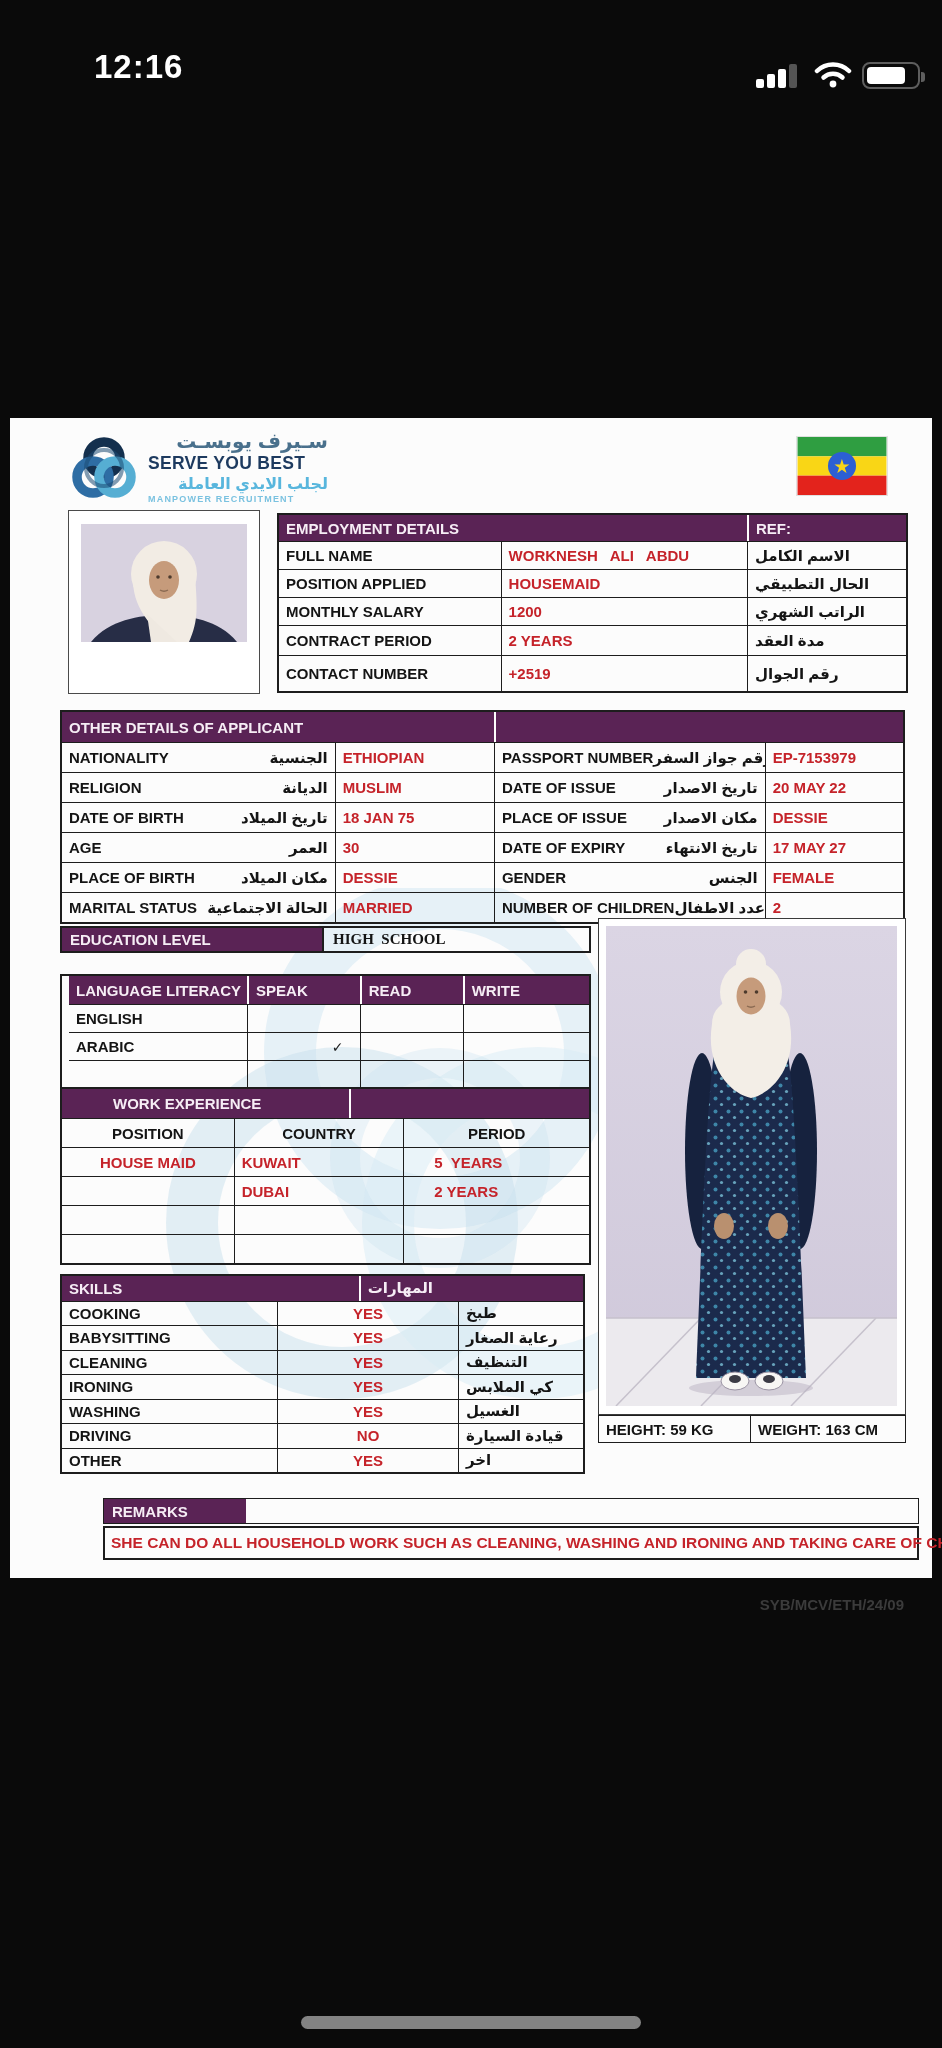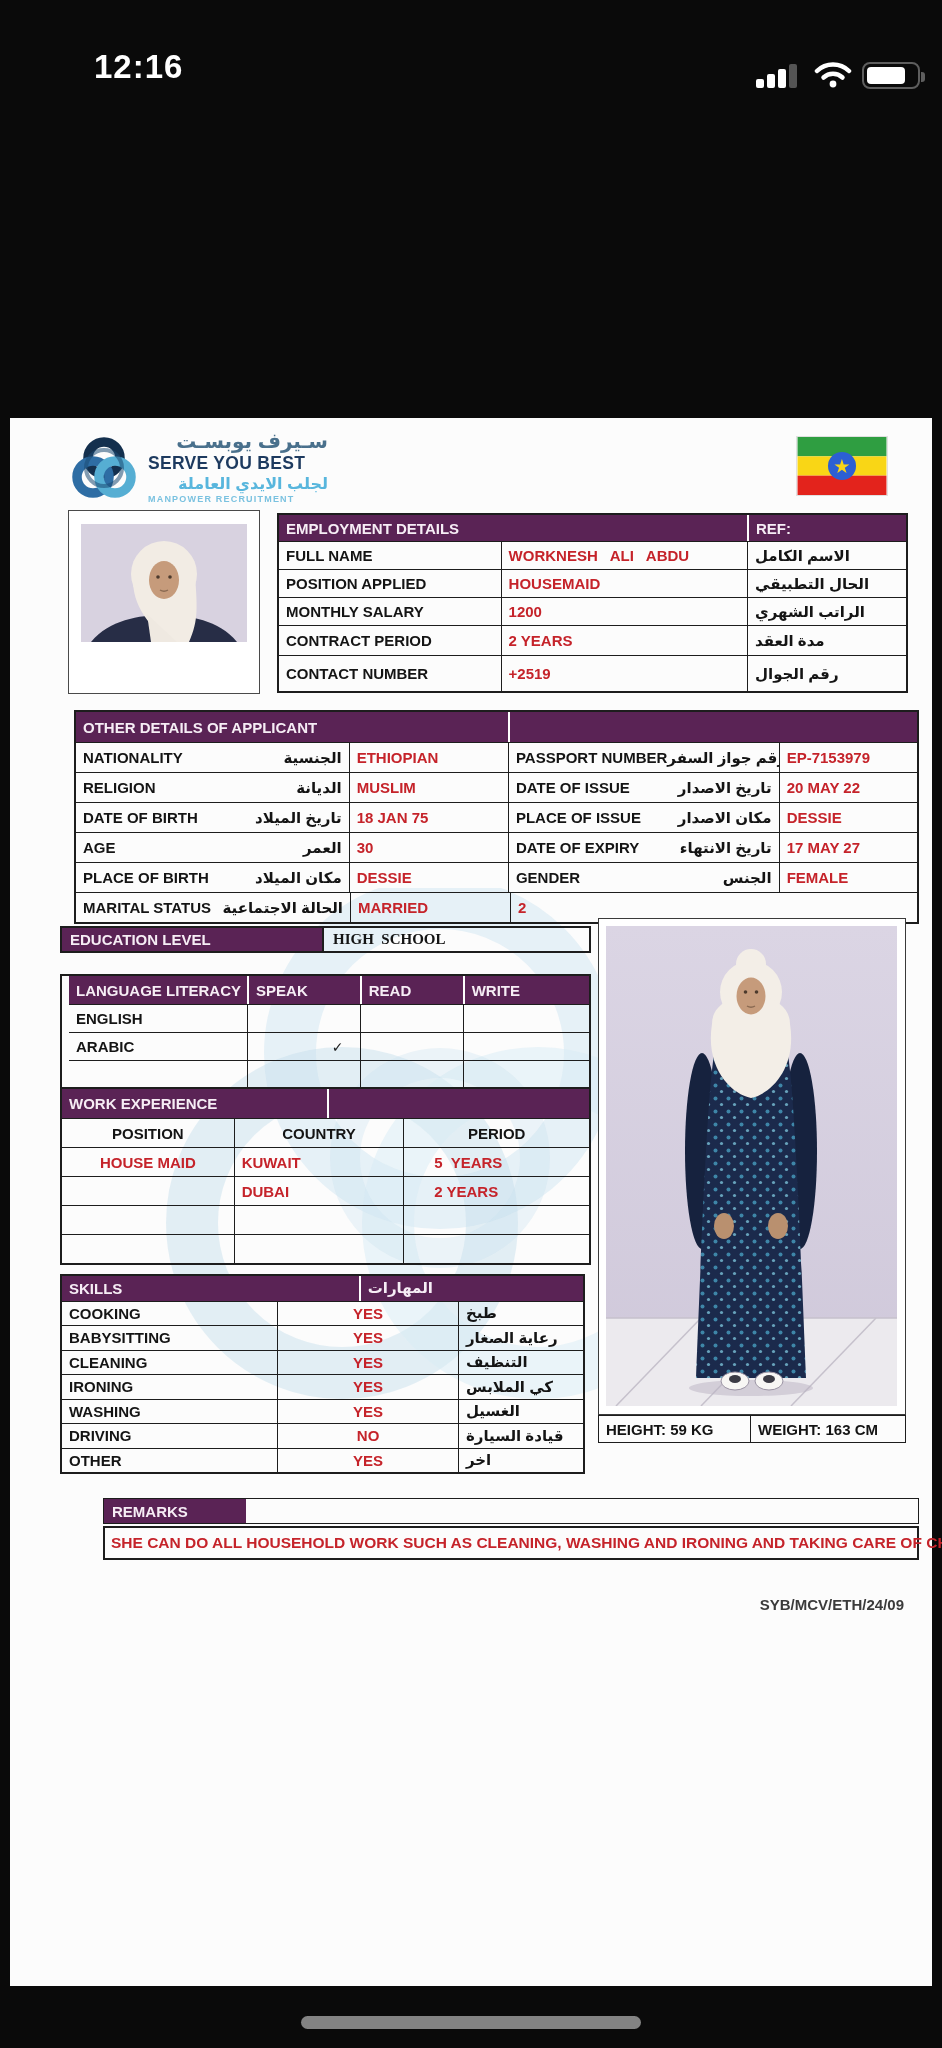--- a/index.html
+++ b/index.html
@@ -11,21 +11,21 @@
   .time { position:absolute; left:94px; top:48px; color:#fff; font-size:33px; font-weight:700; letter-spacing:1px; }
   .sig { position:absolute; left:756px; top:62px; width:48px; height:26px; display:flex; align-items:flex-end; gap:3px; }
   .sig span { width:8px; border-radius:2px; background:#fff; }
   .sig .b1{height:9px;} .sig .b2{height:14px;} .sig .b3{height:19px;} .sig .b4{height:24px; background:#545454;}
   .wifi { position:absolute; left:814px; top:60px; }
   .batt { position:absolute; left:862px; top:62px; width:58px; height:27px; border:2.5px solid #5e5e5e; border-radius:8px; padding:3px; }
   .batt .fill { width:80%; height:100%; background:#fff; border-radius:4px; }
   .batt .nub { position:absolute; right:-7px; top:8px; width:4px; height:10px; background:#5e5e5e; border-radius:0 3px 3px 0; }
 
   
-  .page { position:absolute; left:10px; top:418px; width:922px; height:1568px; background:#fcfcfc; }
+  .page { position:absolute; left:10px; top:418px; width:922px; height:1160px; background:#fcfcfc; }
   .page > * { position:absolute; }
   .wm { left:110px; top:470px; z-index:0; opacity:.55; }
   .sec { z-index:1; }
 
   
   .logo-icon { left:56px; top:14px; }
   .logo-text { left:138px; top:12px; width:180px; line-height:1.1; }
   .logo-text .ar1 { font-size:20px; font-weight:700; color:#49708c; direction:rtl; }
   .logo-text .en1 { font-size:17.5px; font-weight:800; color:#1d3a5f; letter-spacing:.3px; margin-top:2px;}
   .logo-text .ar2 { font-size:16px; font-weight:700; color:#58b6dd; direction:rtl; margin-top:2px;}
@@ -51,39 +51,39 @@
   .pframe svg { position:absolute; left:12px; top:13px; }
 
   
   .emp { left:267px; top:95px; width:631px; }
   .emp .hrow { height:26px; }
   .emp .c1 { width:223px; } .emp .c2 { width:248px; } .emp .c3 { width:160px; justify-content:flex-end; }
   .emp .hc1 { width:471px; } .emp .hc2 { width:160px; }
   .emp .r1,.emp .r2,.emp .r3 { height:28px; } .emp .r4 { height:30px; } .emp .r5 { height:36px; }
 
   
-  .oth { left:64px; top:292px; width:845px; }
+  .oth { left:50px; top:292px; width:845px; }
   .oth .hrow { height:25px; }
   .oth .trow { height:30px; }
   .oth .c1 { width:274px; } .oth .c2 { width:160px; } .oth .c3 { width:272px; } .oth .c4 { width:139px; }
 
   
   .edu-bar { left:50px; top:508px; width:264px; height:27px; background:#5a2355; color:#f6edf5; font-weight:700; font-size:15px; display:flex; align-items:center; padding:0 8px; border:2px solid #1d1d1d; }
   .edu-val { left:314px; top:508px; width:267px; height:27px; border:2px solid #1d1d1d; border-left:none; display:flex; align-items:center; padding:0 9px; font-weight:700; font-size:15px; color:#141414; white-space:pre; background:transparent;font-family:Liberation Serif, serif; }
 
   
   .lang { left:50px; top:556px; width:531px; }
   .lang .hrow { height:21px; }
   .lang .trow { height:28px;margin-left:7px; }
   .lang .c1 { width:182px; } .lang .c2 { width:115px; } .lang .c3 { width:105px; } .lang .c4 { width:129px; }
   .lang .chk { justify-content:flex-end; padding-right:16px; font-size:14px; color:#222; font-weight:700; }
 
   
   .work { left:50px; top:669px; width:531px; }
-  .work .hrow { height:23px; }
+  .work .hrow { height:23px;padding-left:44px; }
   .work .chrow { height:30px; }
   .work .trow { height:29px; }
   .work .c1 { width:173px; } .work .c2 { width:171px; } .work .c3 { width:187px; }
   .work .cen { justify-content:center; }
   .work .per { padding-left:30px; }
 
   
   .skl { left:50px; top:856px; width:525px; }
   .skl .hrow { height:21px; justify-content:space-between; }
   .skl .trow { height:24.5px;justify-content:center; }
@@ -239,20 +239,21 @@
       </div>
       <div class="trow">
         <div class="tc c1 both"><span class="lbl">PLACE OF BIRTH</span><span class="arl">مكان الميلاد</span></div>
         <div class="tc c2 val">DESSIE</div>
         <div class="tc c3 both"><span class="lbl">GENDER</span><span class="arl">الجنس</span></div>
         <div class="tc c4 val">FEMALE</div>
       </div>
       <div class="trow">
         <div class="tc c1 both"><span class="lbl">MARITAL STATUS</span><span class="arl">الحالة الاجتماعية</span></div>
         <div class="tc c2 val">MARRIED</div>
+        <div class="tc c3 both"><span class="lbl">NUMBER OF CHILDREN</span><span class="arl">عدد الاطفال</span></div>
         <div class="tc c4 val">2</div>
       </div>
     </div>
 
     <div class="edu-bar sec">EDUCATION LEVEL</div>
     <div class="edu-val sec">HIGH  SCHOOL</div>
 
     <div class="tbl lang sec">
       <div class="trow hrow hdrbar">
         <div class="tc c1">LANGUAGE LITERACY</div>

